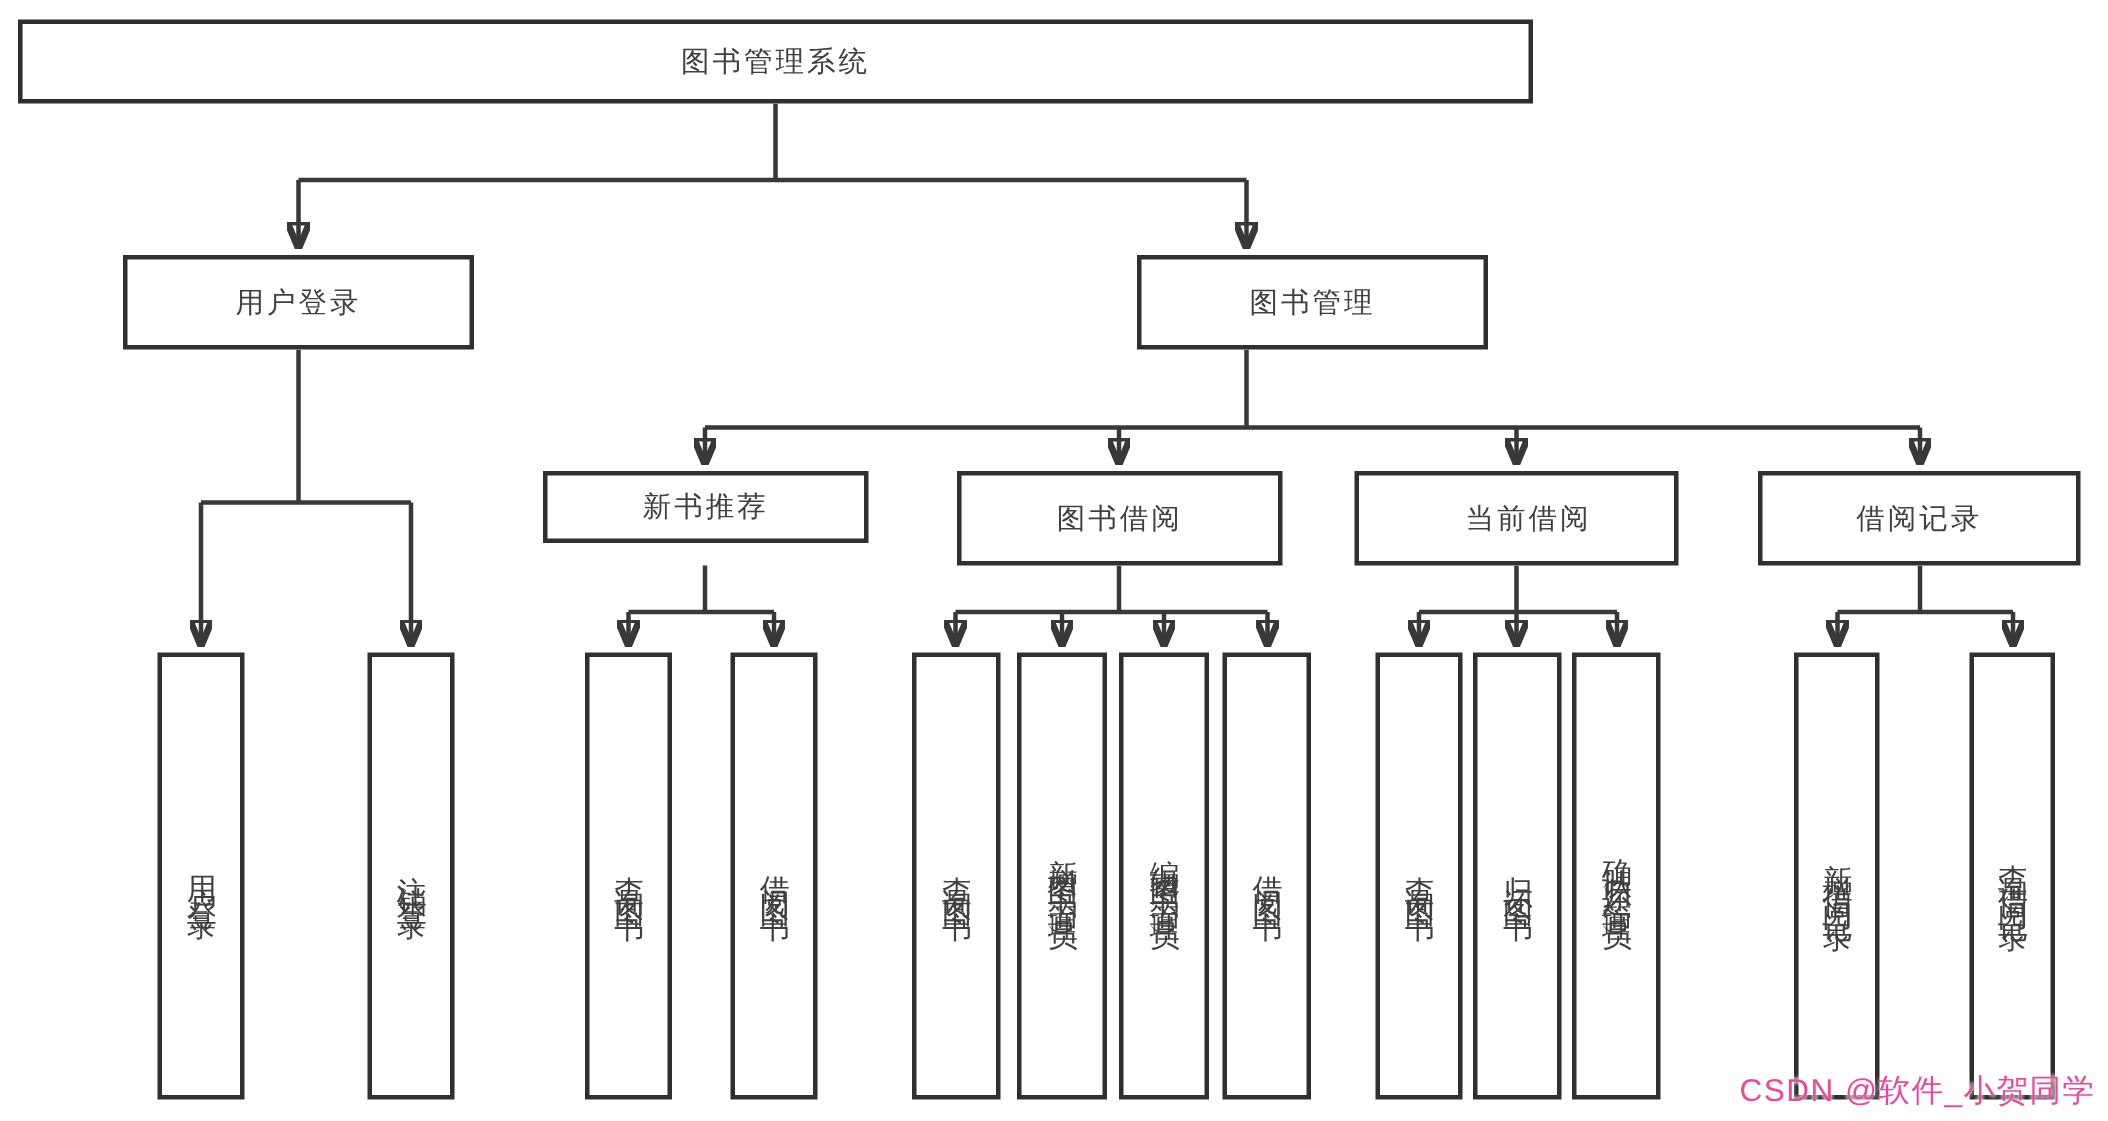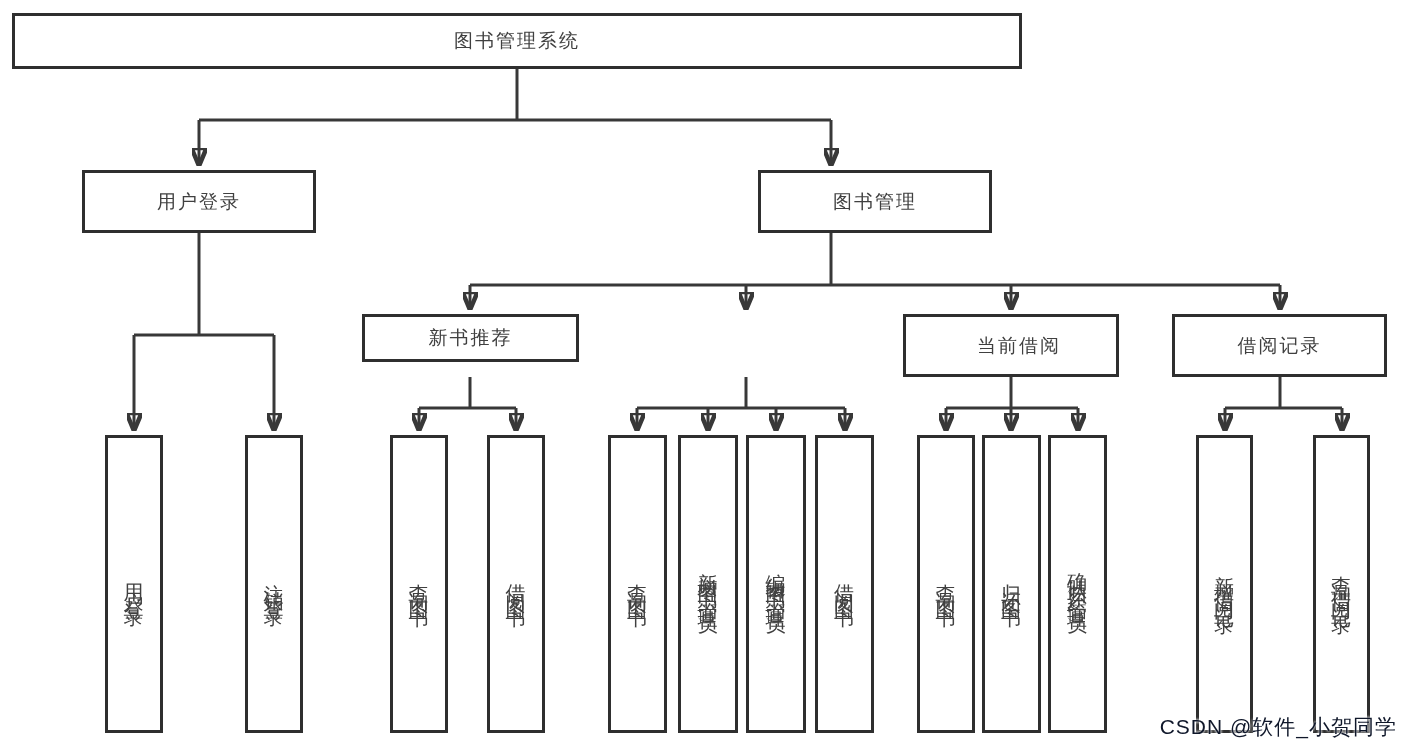--- a/index.html
+++ b/index.html
@@ -23,21 +23,21 @@
     position:absolute;z-index:2;box-sizing:border-box;
     border:3px solid #2f2f2f;background:#ffffff;
     display:flex;align-items:center;justify-content:center;
     writing-mode:vertical-rl;
     font-size:20px;color:#404040;letter-spacing:8px;
     line-height:1;
   }
   .watermark{
     position:absolute;z-index:3;
     right:8px;bottom:6px;
-    font-size:21px;color:#0f172a;
+    font-size:21px;color:#ec4899;
     letter-spacing:1px;
     text-shadow:0 0 3px #ffffff,0 0 3px #ffffff;
   }
 </style>
 </head>
 <body>
 
 <div class="stage">
 
   <svg class="wires" viewBox="0 0 1405 747" xmlns="http://www.w3.org/2000/svg">
@@ -87,20 +87,21 @@
     <path d="M1225,408 V428" marker-end="url(#arrow)"></path>
     <path d="M1342,408 V428" marker-end="url(#arrow)"></path>
   </svg>
 
   <div class="node" style="left:12px;top:13px;width:1010px;height:56px;">图书管理系统</div>
 
   <div class="node" style="left:82px;top:170px;width:234px;height:63px;">用户登录</div>
   <div class="node" style="left:714px;top:170px;width:234px;height:63px;margin-left:44px;">图书管理</div>
 
   <div class="node" style="left:362px;top:314px;width:217px;height:48px;">新书推荐</div>
+  <div class="node" style="left:638px;top:314px;width:217px;height:63px;">图书借阅</div>
   <div class="node" style="left:903px;top:314px;width:216px;height:63px;padding-left:16px;">当前借阅</div>
   <div class="node" style="left:1172px;top:314px;width:215px;height:63px;">借阅记录</div>
 
   <div class="leaf" style="left:105px;top:435px;width:58px;height:298px;">用户登录</div>
   <div class="leaf" style="left:245px;top:435px;width:58px;height:298px;">注销登录</div>
 
   <div class="leaf" style="left:390px;top:435px;width:58px;height:298px;">查询图书</div>
   <div class="leaf" style="left:487px;top:435px;width:58px;height:298px;">借阅图书</div>
 
   <div class="leaf" style="left:608px;top:435px;width:59px;height:298px;">查询图书</div>

